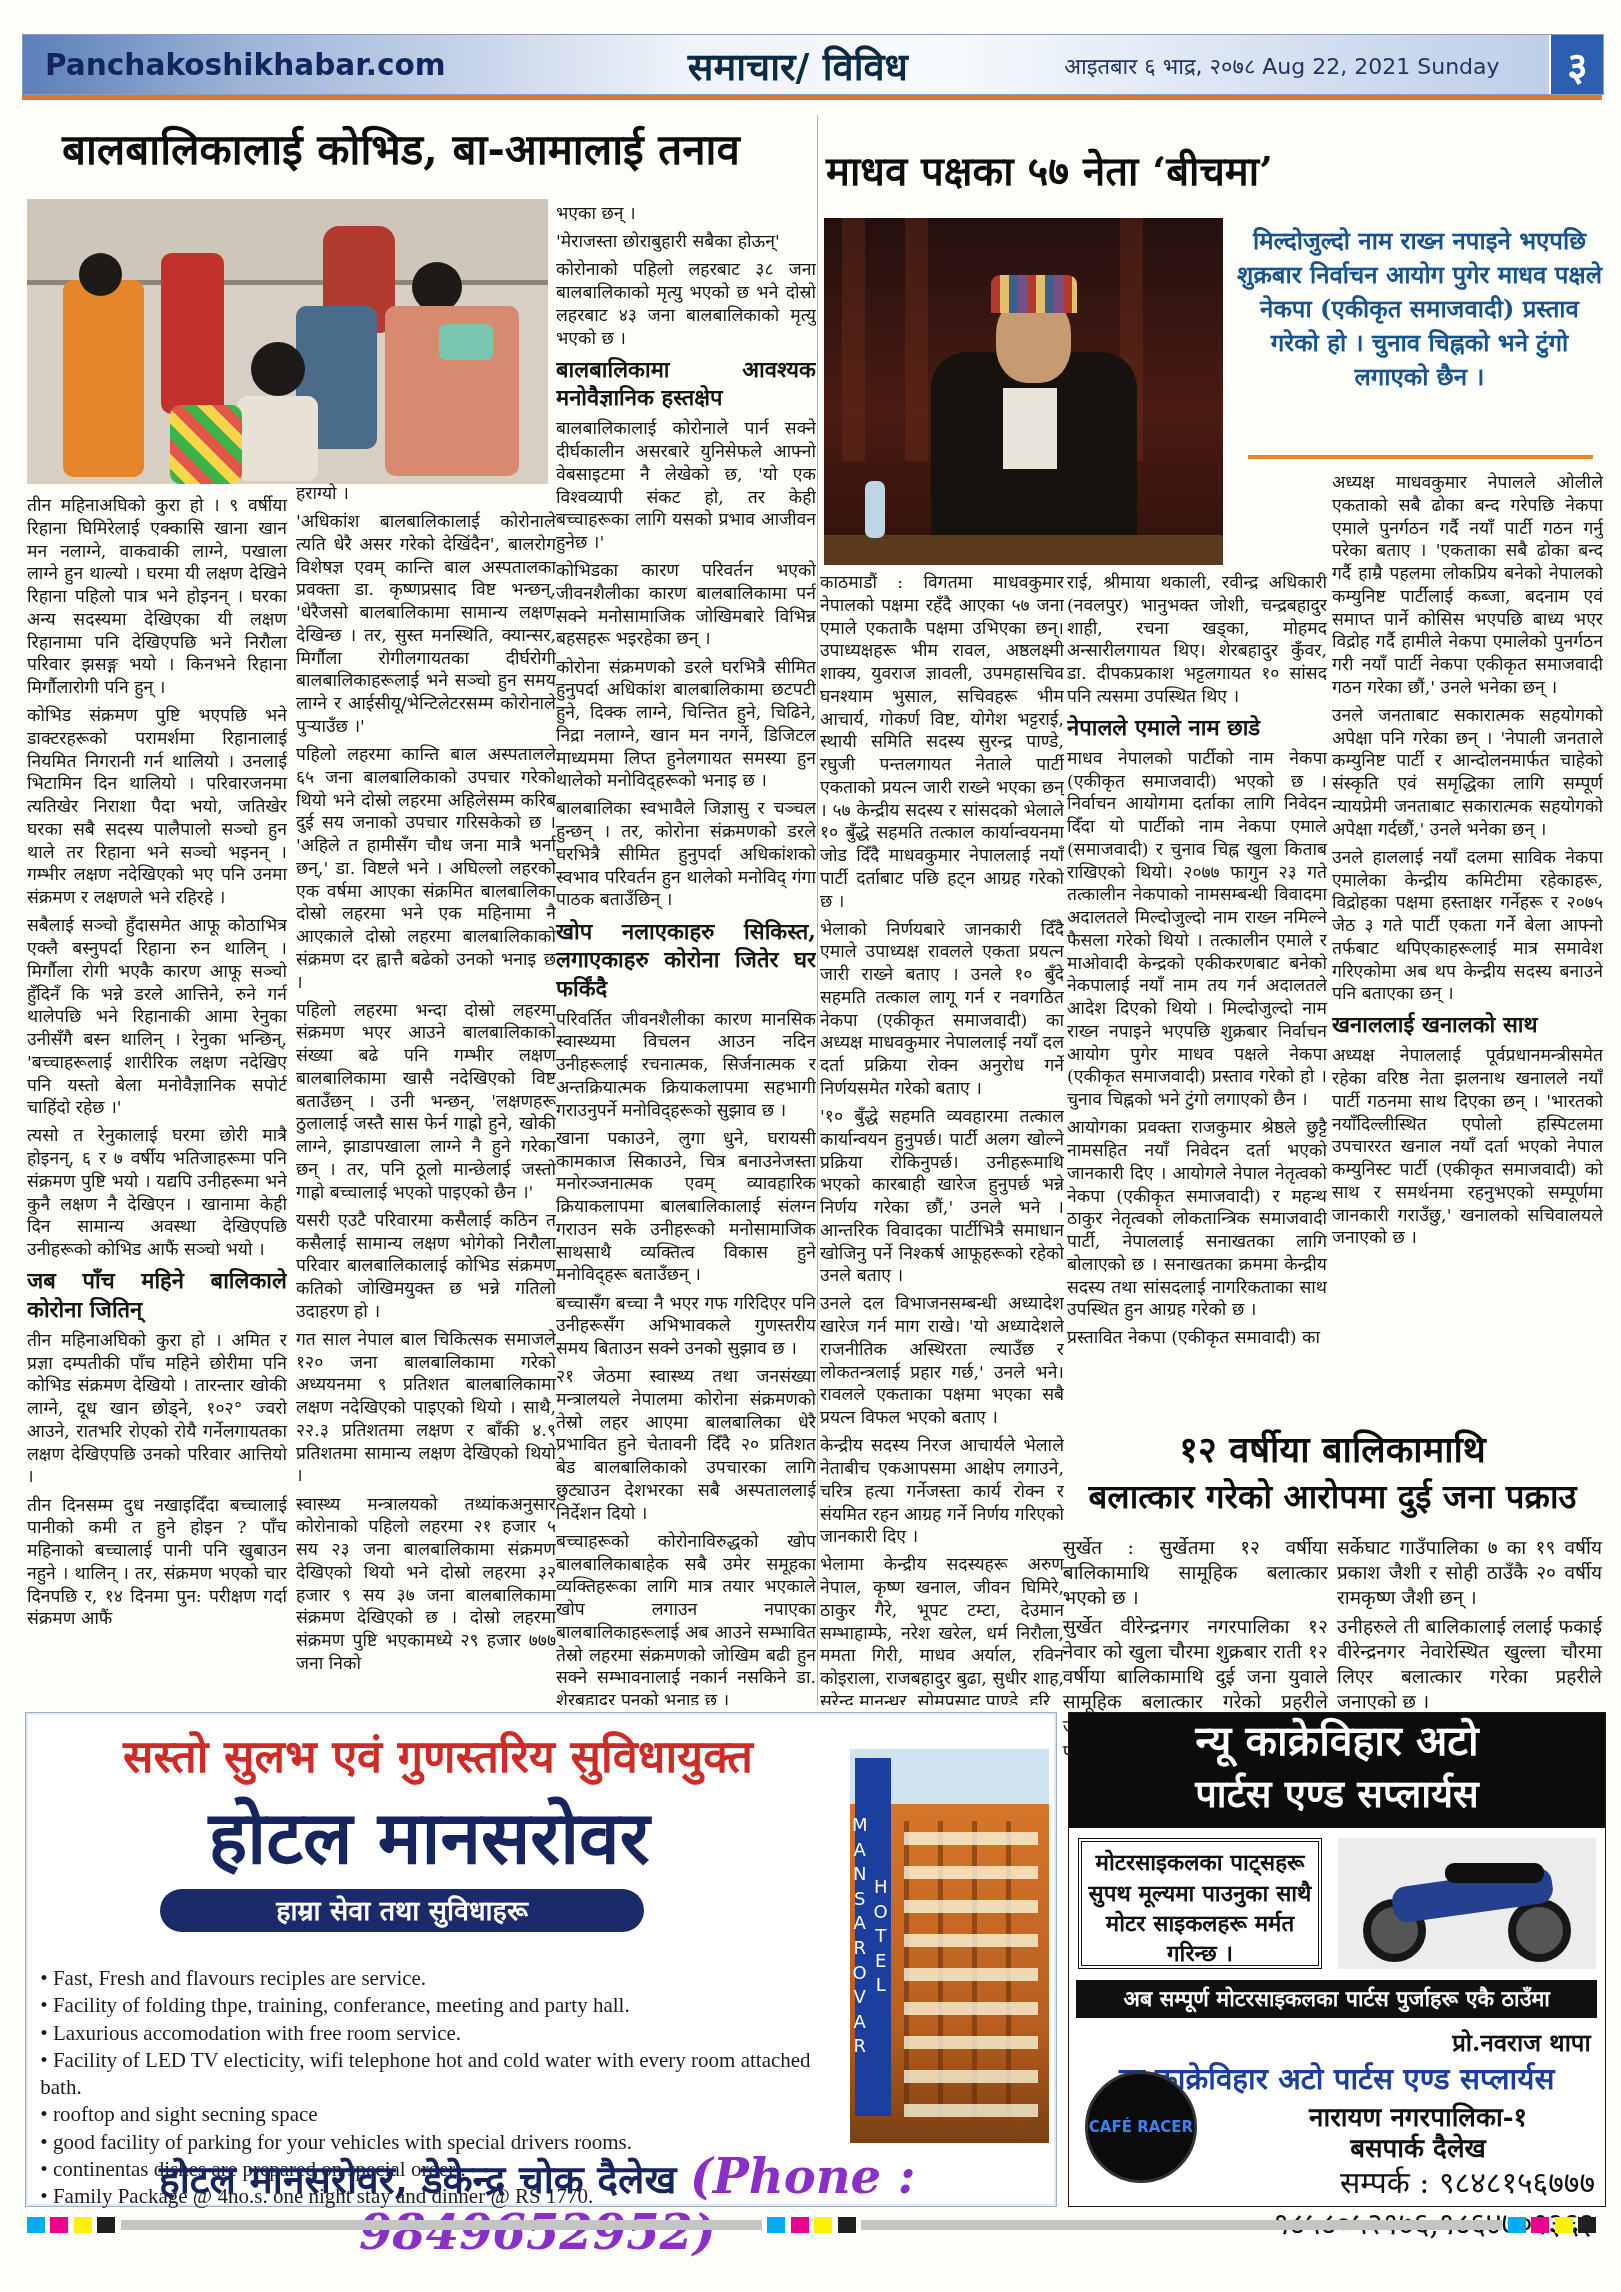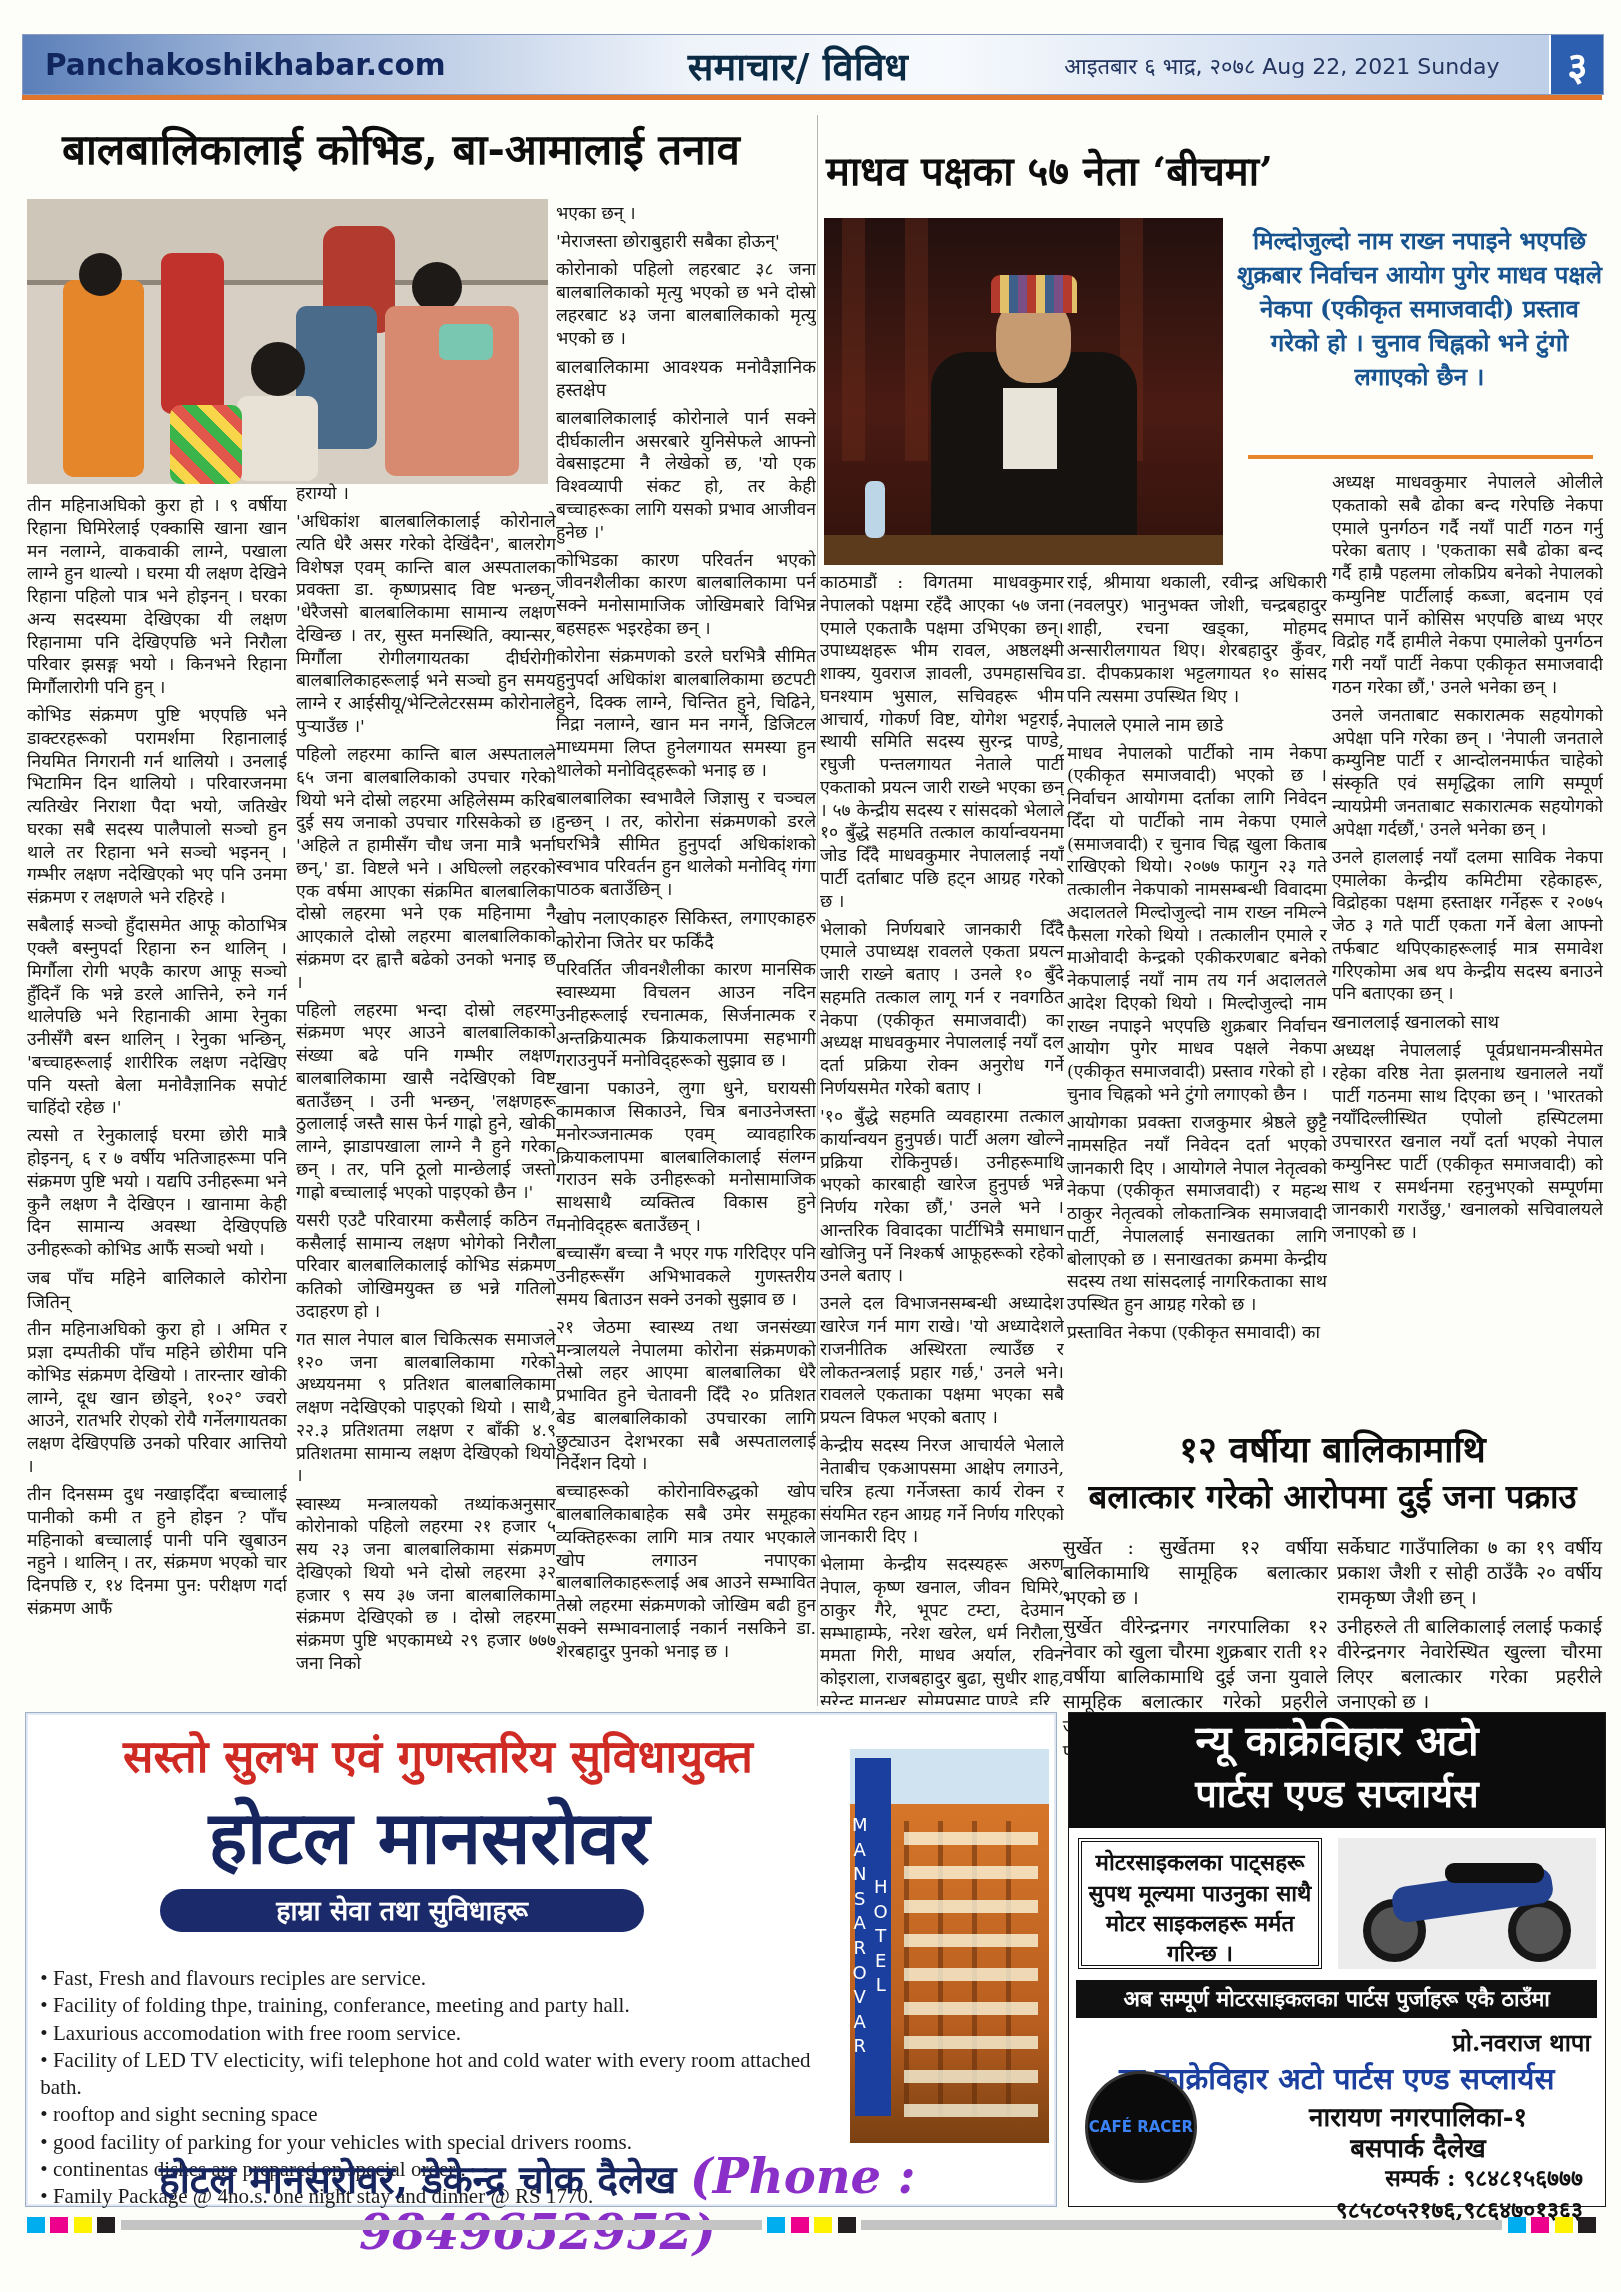--- a/index.html
+++ b/index.html
@@ -19,21 +19,21 @@
   .orange-rule{position:absolute;left:22.4px;top:95px;width:1580px;height:4.5px;background:#e0762e;}
   
   .headline{position:absolute;font-family:"DejaVu Serif",serif;font-weight:bold;color:#0d0d0d;}
   .headline.left{left:27px;top:109px;width:788px;font-size:42px;line-height:82px;margin-left:35px;}
   .headline.right{left:826px;top:131px;width:777px;font-size:40px;line-height:79px;}
   .v-divider{position:absolute;left:817px;top:115px;width:0.9px;height:1591px;background:#b5b5b5;}
   
   .col{position:absolute;text-align:justify;font-size:17.5px;line-height:1.3;
        font-family:"DejaVu Serif",serif;color:#161616;overflow:hidden;}
   .col p{margin:0 0 5.4px 0;}
-  .col p.subhead{font-weight:normal;font-size:18px;}
+  .col p.subhead{font-weight:bold;font-size:22px;}
   
   .lcol1{left:27px;top:494px;width:260px;height:1211px;}
   .lcol2{left:296px;top:482px;width:260px;height:1223px;}
   .lcol3{left:556px;top:202px;width:260px;height:1503px;}
   
   .rcolA{left:820px;top:571px;width:244px;height:1134px;}
   .rcolB{left:1067px;top:571px;width:260px;height:851px;}
   .rcolC{left:1332px;top:471px;width:271px;height:951px;}
   .intro-box{position:absolute;left:1236px;top:224px;width:367px;height:224px;
     font-size:24px;font-weight:bold;color:#17548f;text-align:center;line-height:1.42;
@@ -105,21 +105,21 @@
     font-size:21.5px;font-weight:bold;text-align:center;line-height:38px;font-family:"DejaVu Serif",serif;}
   .auto-prop{position:absolute;right:14.3px;top:312px;font-size:24px;font-weight:bold;font-family:"DejaVu Serif",serif;}
   .auto-shop{position:absolute;left:7.2px;top:344px;width:521px;text-align:center;font-size:29.6px;font-weight:bold;
     color:#1b3f9e;font-family:"DejaVu Serif",serif;}
   .auto-addr{position:absolute;left:170px;width:358px;text-align:center;font-size:26px;font-weight:bold;
     font-family:"DejaVu Serif",serif;}
   .addr1{top:385px;} .addr2{top:416px;}
   .cafe-logo{position:absolute;left:16px;top:358px;width:106px;height:106px;background:#0b0b0b;border-radius:50%;
     color:#3b82f6;display:flex;align-items:center;justify-content:center;text-align:right;
     font-size:15px;font-weight:bold;border:3.6px solid #333;}
-  .auto-contact{position:absolute;right:22px;top:448px;text-align:right;font-size:23px;font-weight:bold;
+  .auto-contact{position:absolute;right:10px;top:448px;text-align:right;font-size:30px;font-weight:normal;
     font-family:"DejaVu Serif",serif;}
   
   .reg-strip{position:absolute;left:27px;top:2217px;width:1569px;height:16px;display:flex;align-items:center;gap:5.4px;}
   .reg-sq{width:18px;height:16px;}
   .reg-bar{flex:1;height:10.7px;background:#c4c4c4;}
   .c{background:#00aeef;} .m{background:#ec008c;} .y{background:#fff200;} .k{background:#231f20;}
 </style>
 </head>
 <body>
 

